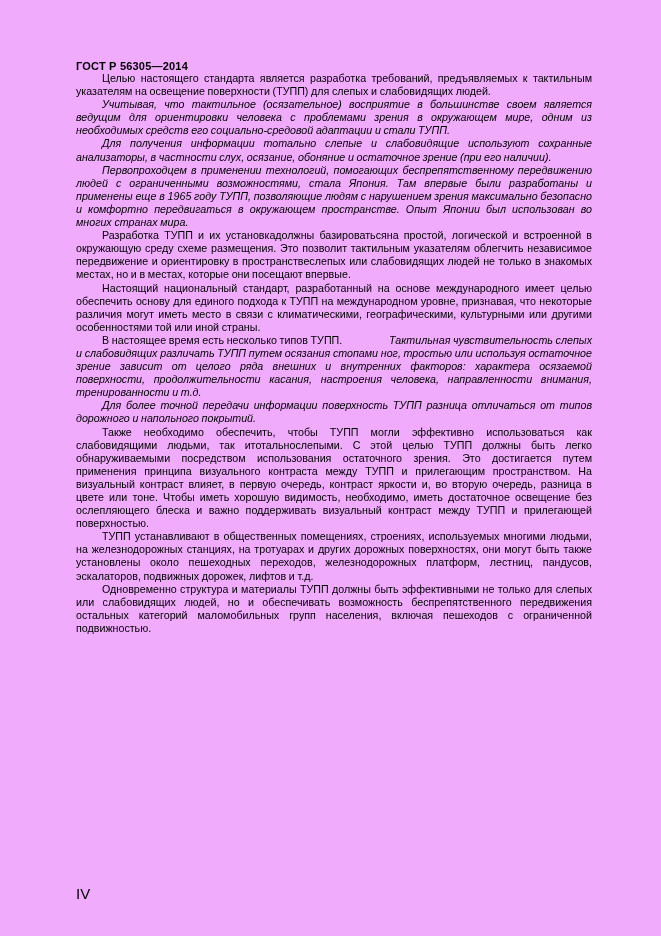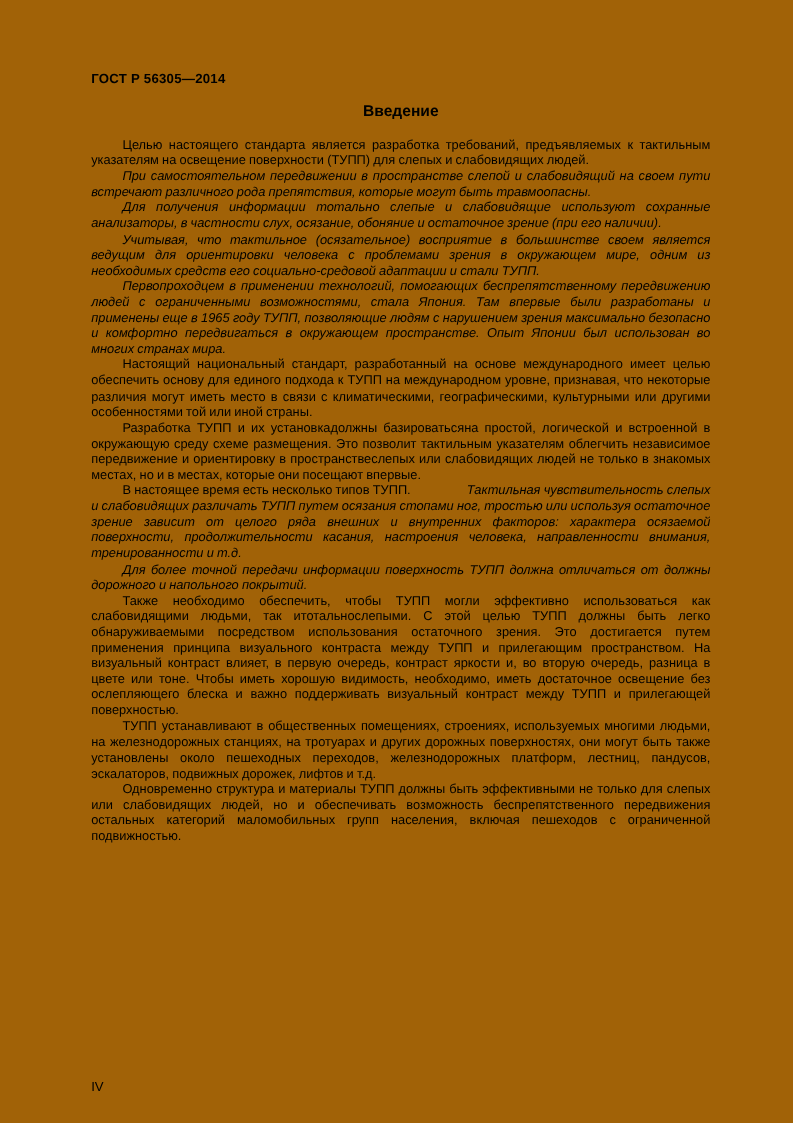--- a/index.html
+++ b/index.html
@@ -7,21 +7,21 @@
     width: 661px;
     height: 936px;
     background: #ffffff;
     font-family: "Liberation Sans", "DejaVu Sans", sans-serif;
     color: #000000;
   }
   .page {
     position: relative;
     width: 661px;
     height: 936px;
-    background: #a16207;
+    background: #f0abfc;
     overflow: hidden;
   }
   .content {
     position: absolute;
     left: 76px;
     top: 60px;
     width: 516px;
   }
   .doc-header {
     font-size: 11px;
@@ -39,44 +39,42 @@
     font-size: 10.7px;
     line-height: 13.1px;
     text-align: justify;
     text-indent: 26px;
     word-spacing: -0.3px;
   }
   .italic { font-style: italic; margin-left: 44px; }
   .page-number {
     position: absolute;
     left: 76px;
-    bottom: 24px;
-    font-size: 11px;
+    bottom: 34px;
+    font-size: 15px;
   }
 </style>
 </head>
 <body>
 
 <div class="page">
   <div class="content">
 
     <div class="doc-header">ГОСТ Р 56305—2014</div>
 
-    <div class="doc-title">Введение</div>
 
     <div class="doc-body">
       <p>Целью настоящего стандарта является разработка требований, предъявляемых к тактильным указателям на освещение поверхности (ТУПП) для слепых и слабовидящих людей.</p>
-      <p class="italic">При самостоятельном передвижении в пространстве слепой и слабовидящий на своем пути встречают различного рода препятствия, которые могут быть травмоопасны.</p>
+      <p class="italic">Учитывая, что тактильное (осязательное) восприятие в большинстве своем является ведущим для ориентировки человека с проблемами зрения в окружающем мире, одним из необходимых средств его социально-средовой адаптации и стали ТУПП.</p>
       <p class="italic">Для получения информации тотально слепые и слабовидящие используют сохранные анализаторы, в частности слух, осязание, обоняние и остаточное зрение (при его наличии).</p>
-      <p class="italic">Учитывая, что тактильное (осязательное) восприятие в большинстве своем является ведущим для ориентировки человека с проблемами зрения в окружающем мире, одним из необходимых средств его социально-средовой адаптации и стали ТУПП.</p>
       <p class="italic">Первопроходцем в применении технологий, помогающих беспрепятственному передвижению людей с ограниченными возможностями, стала Япония. Там впервые были разработаны и применены еще в 1965 году ТУПП, позволяющие людям с нарушением зрения максимально безопасно и комфортно передвигаться в окружающем пространстве. Опыт Японии был использован во многих странах мира.</p>
+      <p>Разработка ТУПП и их установкадолжны базироватьсяна простой, логической и встроенной в окружающую среду схеме размещения. Это позволит тактильным указателям облегчить независимое передвижение и ориентировку в пространствеслепых или слабовидящих людей не только в знакомых местах, но и в местах, которые они посещают впервые.</p>
       <p>Настоящий национальный стандарт, разработанный на основе международного имеет целью обеспечить основу для единого подхода к ТУПП на международном уровне, признавая, что некоторые различия могут иметь место в связи с климатическими, географическими, культурными или другими особенностями той или иной страны.</p>
-      <p>Разработка ТУПП и их установкадолжны базироватьсяна простой, логической и встроенной в окружающую среду схеме размещения. Это позволит тактильным указателям облегчить независимое передвижение и ориентировку в пространствеслепых или слабовидящих людей не только в знакомых местах, но и в местах, которые они посещают впервые.</p>
       <p><span>В настоящее время есть несколько типов ТУПП.</span> <span class="italic">Тактильная чувствительность слепых и слабовидящих различать ТУПП путем осязания стопами ног, тростью или используя остаточное зрение зависит от целого ряда внешних и внутренних факторов: характера осязаемой поверхности, продолжительности касания, настроения человека, направленности внимания, тренированности и т.д.</span></p>
-      <p class="italic">Для более точной передачи информации поверхность ТУПП должна отличаться от должны дорожного и напольного покрытий.</p>
+      <p class="italic">Для более точной передачи информации поверхность ТУПП разница отличаться от типов дорожного и напольного покрытий.</p>
       <p>Также необходимо обеспечить, чтобы ТУПП могли эффективно использоваться как слабовидящими людьми, так итотальнослепыми. С этой целью ТУПП должны быть легко обнаруживаемыми посредством использования остаточного зрения. Это достигается путем применения принципа визуального контраста между ТУПП и прилегающим пространством. На визуальный контраст влияет, в первую очередь, контраст яркости и, во вторую очередь, разница в цвете или тоне. Чтобы иметь хорошую видимость, необходимо, иметь достаточное освещение без ослепляющего блеска и важно поддерживать визуальный контраст между ТУПП и прилегающей поверхностью.</p>
       <p>ТУПП устанавливают в общественных помещениях, строениях, используемых многими людьми, на железнодорожных станциях, на тротуарах и других дорожных поверхностях, они могут быть также установлены около пешеходных переходов, железнодорожных платформ, лестниц, пандусов, эскалаторов, подвижных дорожек, лифтов и т.д.</p>
       <p>Одновременно структура и материалы ТУПП должны быть эффективными не только для слепых или слабовидящих людей, но и обеспечивать возможность беспрепятственного передвижения остальных категорий маломобильных групп населения, включая пешеходов с ограниченной подвижностью.</p>
     </div>
 
   </div>
 
   <div class="page-number">IV</div>
 </div>
 

